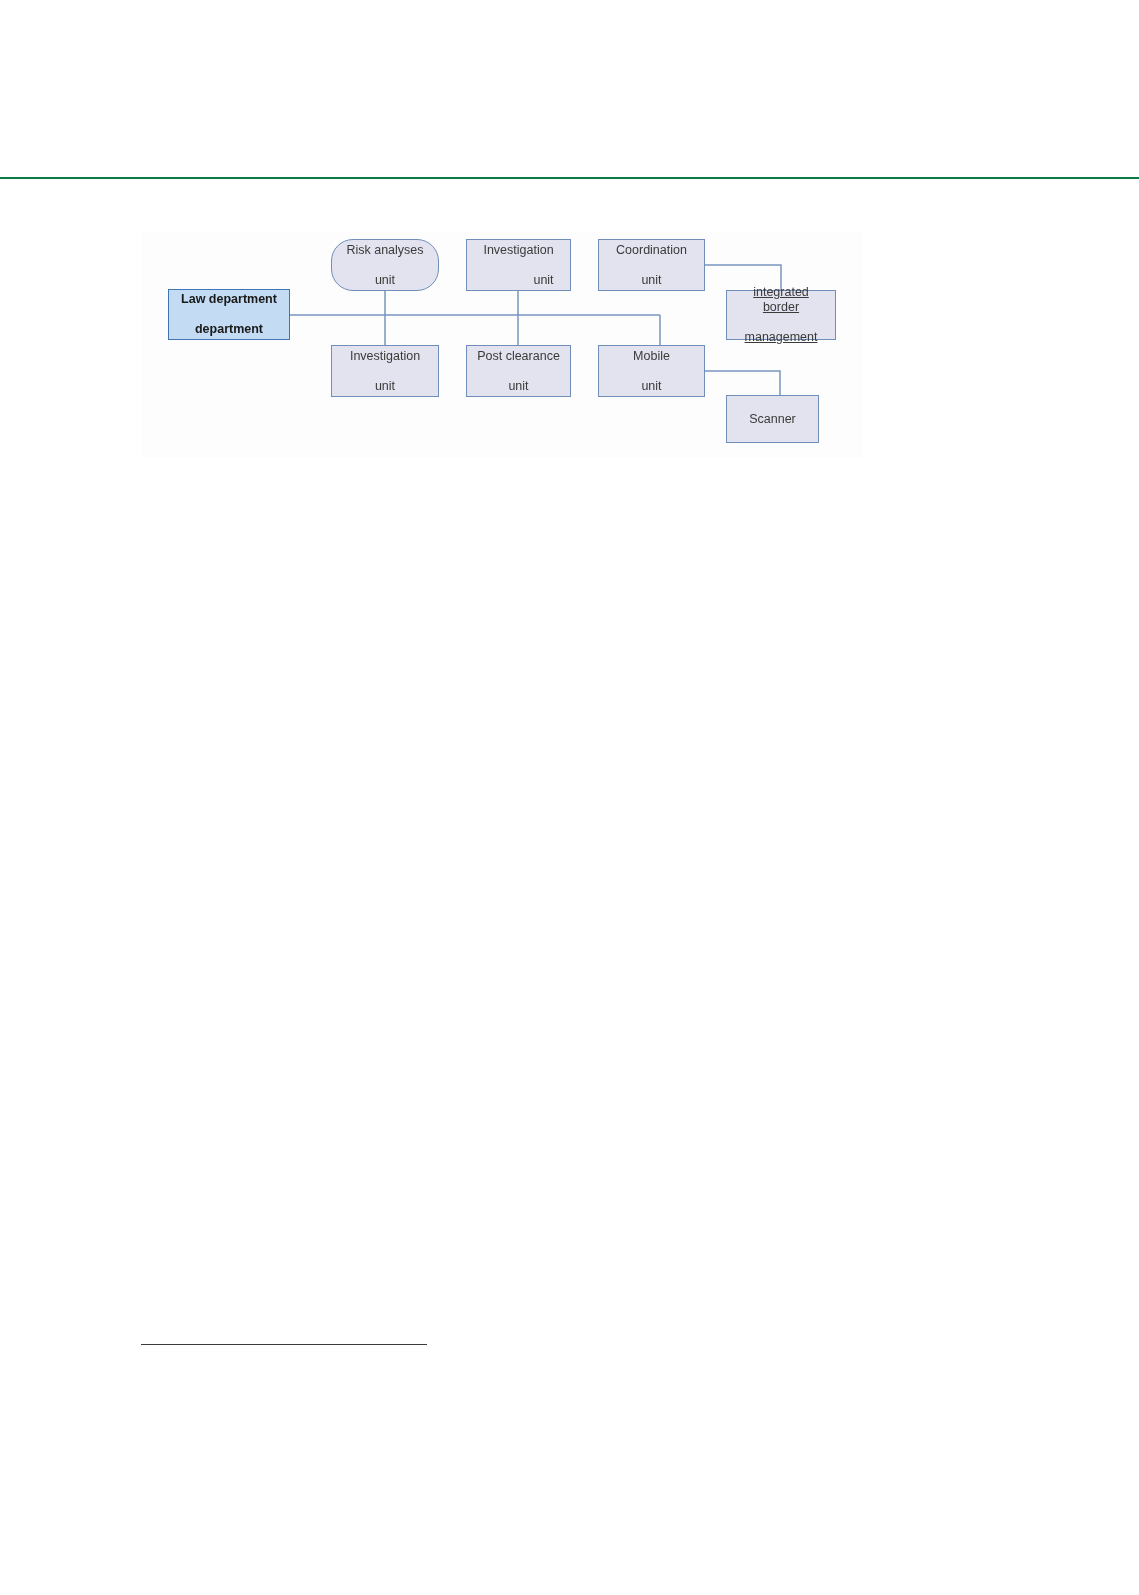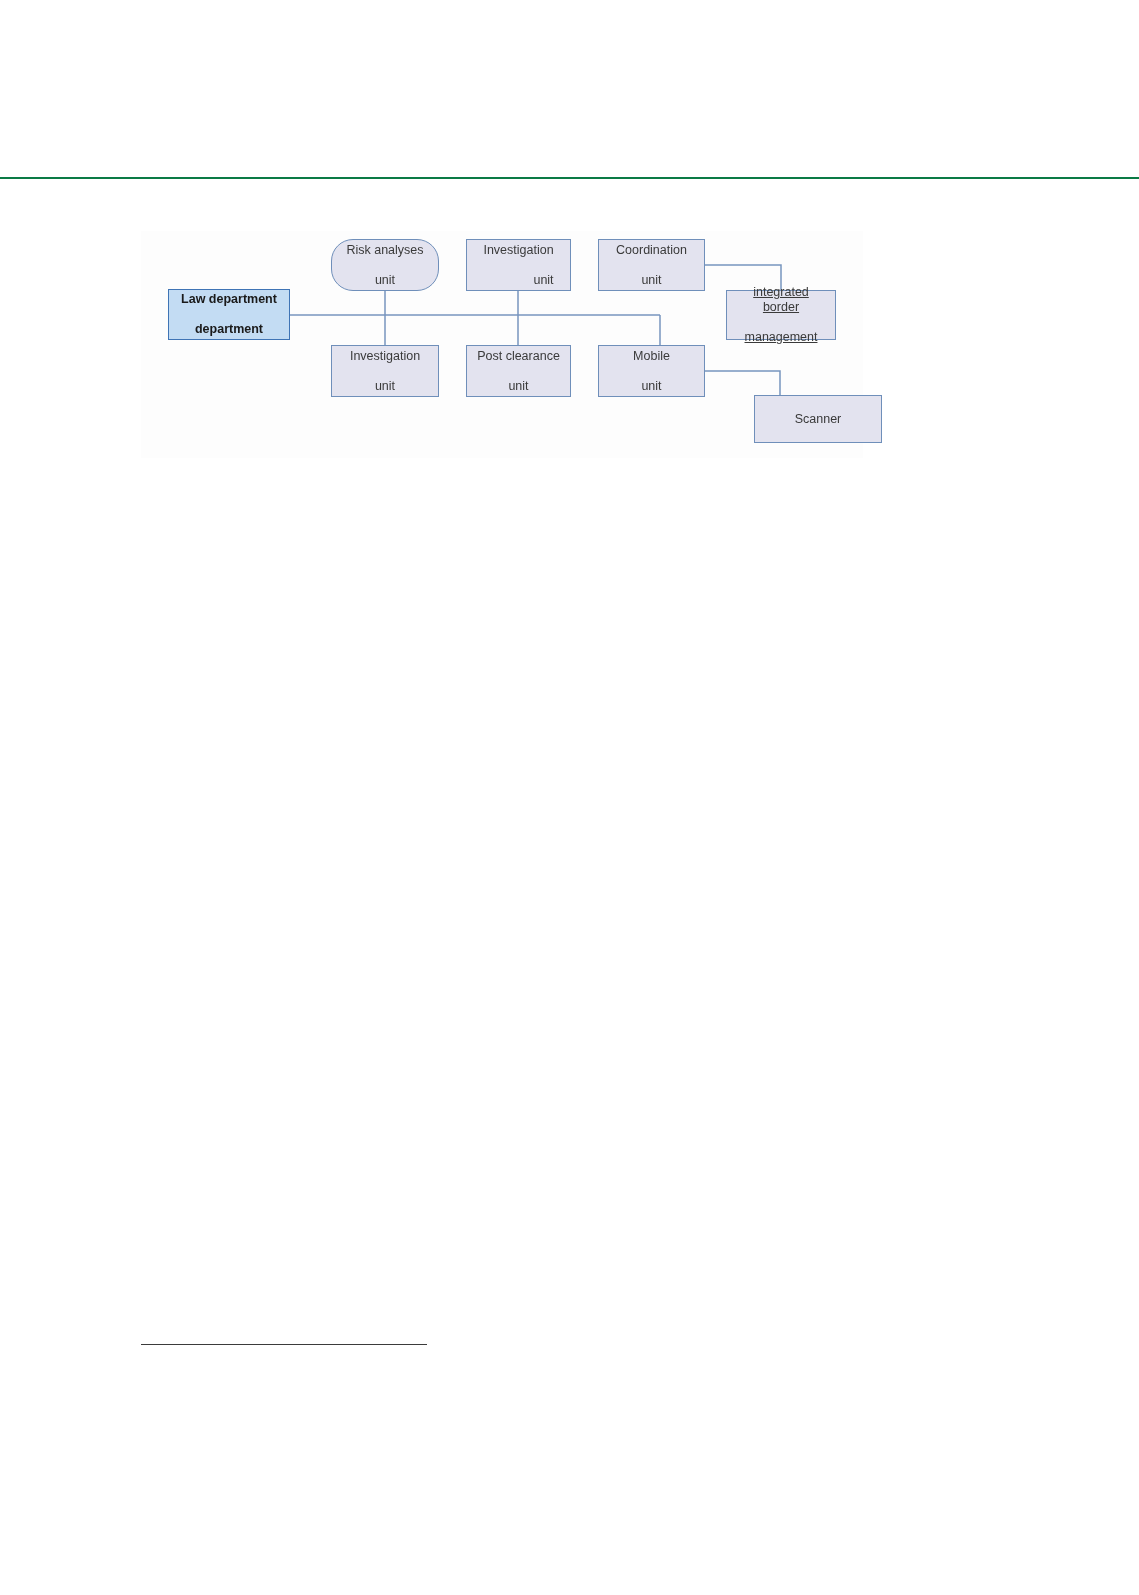--- a/index.html
+++ b/index.html
@@ -99,21 +99,21 @@
 
   
   .n-root  { left: 27px;  top: 58px;  width: 122px; height: 51px; }
   .n-risk  { left: 190px; top: 8px;   width: 108px; height: 52px; border-radius: 22px; }
   .n-intel { left: 190px; top: 114px; width: 108px; height: 52px; }
   .n-inv   { left: 325px; top: 8px;   width: 105px; height: 52px; text-align: right; }
   .n-post  { left: 325px; top: 114px; width: 105px; height: 52px; }
   .n-coord { left: 457px; top: 8px;   width: 107px; height: 52px; }
   .n-mob   { left: 457px; top: 114px; width: 107px; height: 52px; text-align: center; }
   .n-ibm   { left: 585px; top: 59px;  width: 110px; height: 50px; text-decoration: underline; }
-  .n-scan  { left: 585px; top: 164px; width: 128px; height: 48px; margin-left: 28px; }
+  .n-scan  { left: 585px; top: 164px; width: 93px; height: 48px; }
 
   
   .footnote-rule {
     position: absolute;
     left: 141px;
     top: 1344px;
     width: 286px;
     height: 0;
     border-top: 1.3px solid #3b3b3b;
   }

